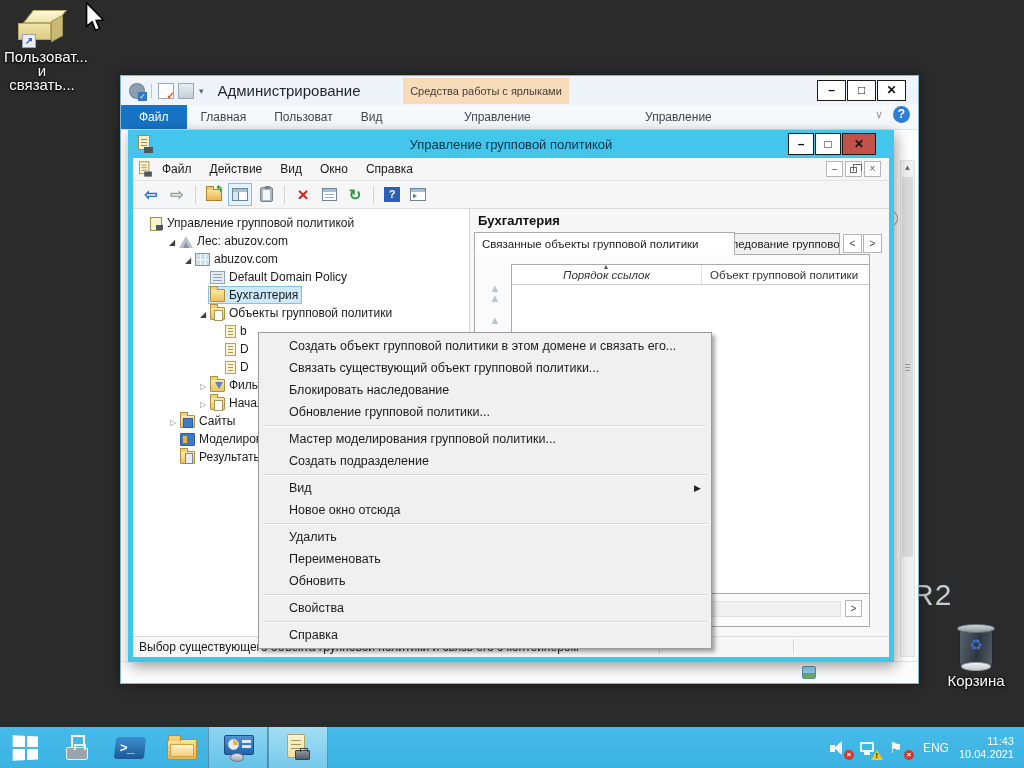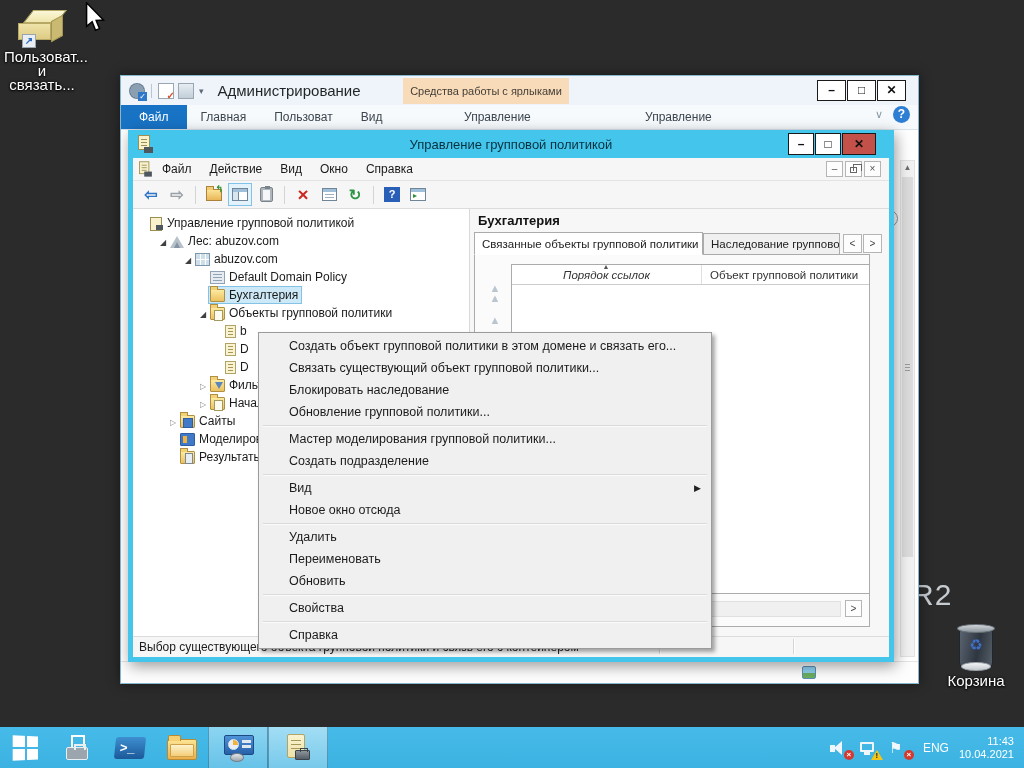--- a/index.html
+++ b/index.html
@@ -247,21 +247,21 @@
   .i-scroll::after{content:"";position:absolute;left:2px;top:2px;right:2px;height:1px;background:#a59757;
     box-shadow:0 3px 0 #a59757,0 6px 0 #a59757;}
   .i-monitor{background:#3f79c8;border:1px solid #2c5ea6;border-radius:1px;}
   .i-monitor::after{content:"";position:absolute;left:2px;top:2px;width:4px;height:7px;background:#f2b23c;}
 
   
   #right-panel{position:absolute;left:337px;top:0;right:0;bottom:0;background:#f7f7f7;}
   #rp-title{position:absolute;left:8px;top:4px;font-size:13px;font-weight:bold;color:#111;}
   .rp-tab{position:absolute;top:24px;height:22px;background:#f0f0f0;border:1px solid #ababab;
     font-size:11.5px;color:#222;display:flex;align-items:center;padding:0 7px;white-space:nowrap;overflow:hidden;}
-  #rp-tab1{left:4px;width:229px;background:#fff;border-bottom:1px solid #fff;z-index:3;height:23px;top:23px;}
+  #rp-tab1{left:4px;width:261px;background:#fff;border-bottom:1px solid #fff;z-index:3;height:23px;top:23px;}
   #rp-tab2{left:233px;width:137px;z-index:2;}
   .tab-scroll{position:absolute;top:25px;width:19px;height:19px;background:#fdfdfd;border:1px solid #b5b5b5;
     font-size:10px;color:#444;text-align:center;line-height:17px;z-index:2;}
   #tab-scroll-left{left:373px;}
   #tab-scroll-right{left:393px;}
   #rp-page{position:absolute;left:4px;top:45px;width:396px;height:373px;background:#fbfbfb;
     border:1px solid #ababab;z-index:1;}
   .move-btn{position:absolute;left:8px;width:24px;height:22px;color:#b9c6cf;text-align:center;line-height:10px;font-size:11px;}
   #move-top{top:28px;}
   #move-up{top:60px;}
@@ -437,21 +437,21 @@
 
   <div id="mmc-content">
     <div id="tree-panel">
         <div class="trow" style="padding-left: 4px;">
           <span class="tw"></span>
           <span class="tc">
             <span class="ti i-scrollbox"></span>
             <span class="tl">Управление групповой политикой</span>
           </span>
         </div>
-        <div class="trow" style="padding-left: 24px;">
+        <div class="trow" style="padding-left: 33px;">
           <span class="tw exp"></span>
           <span class="tc">
             <span class="ti i-tri"></span>
             <span class="tl">Лес: abuzov.com</span>
           </span>
         </div>
         <div class="trow" style="padding-left: 49px;">
           <span class="tw exp"></span>
           <span class="tc">
             <span class="ti i-grid"></span>

